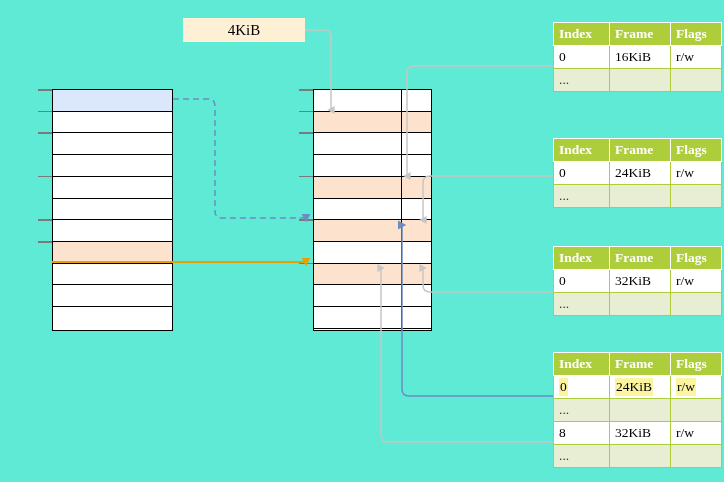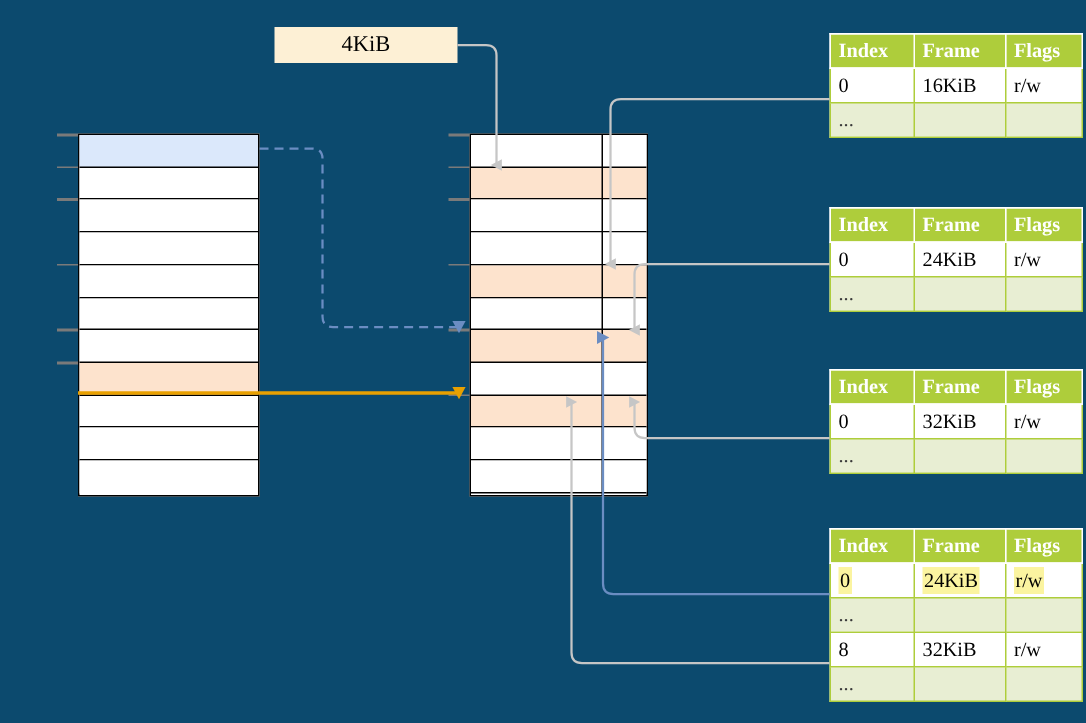--- a/index.html
+++ b/index.html
@@ -4,21 +4,21 @@
 <style>
   html, body {
     margin: 0;
     padding: 0;
     background: #000000;
   }
   #stage {
     position: relative;
     width: 724px;
     height: 482px;
-    background: #0c4a6e;
+    background: #5eead4;
     overflow: hidden;
     font-family: "Liberation Serif", "DejaVu Serif", serif;
   }
 
   
   .memtable {
     position: absolute;
     border: 1.6px solid #000000;
     background: #ffffff;
     box-sizing: border-box;

